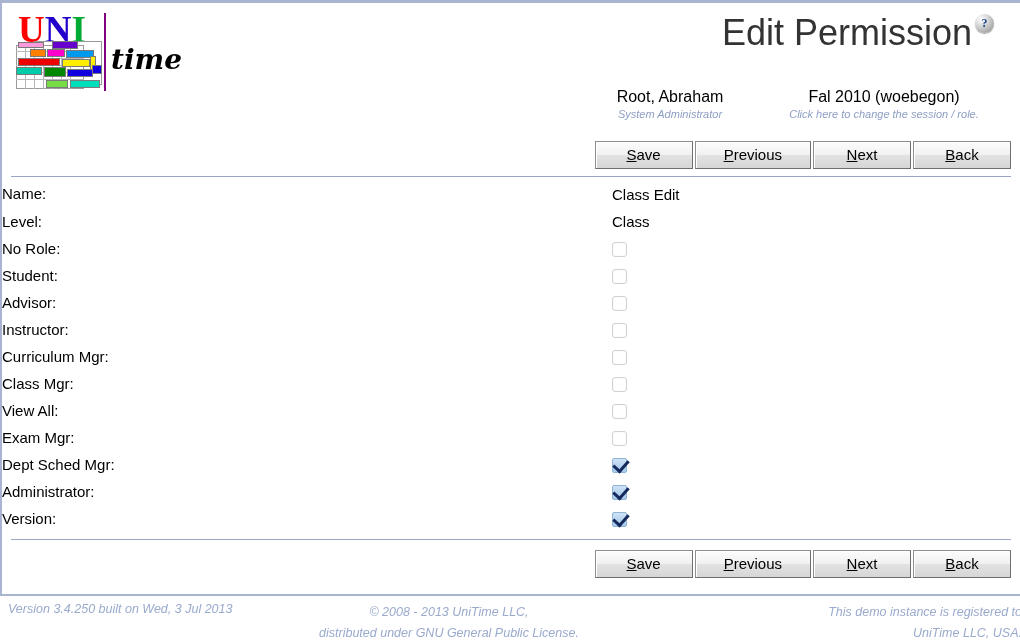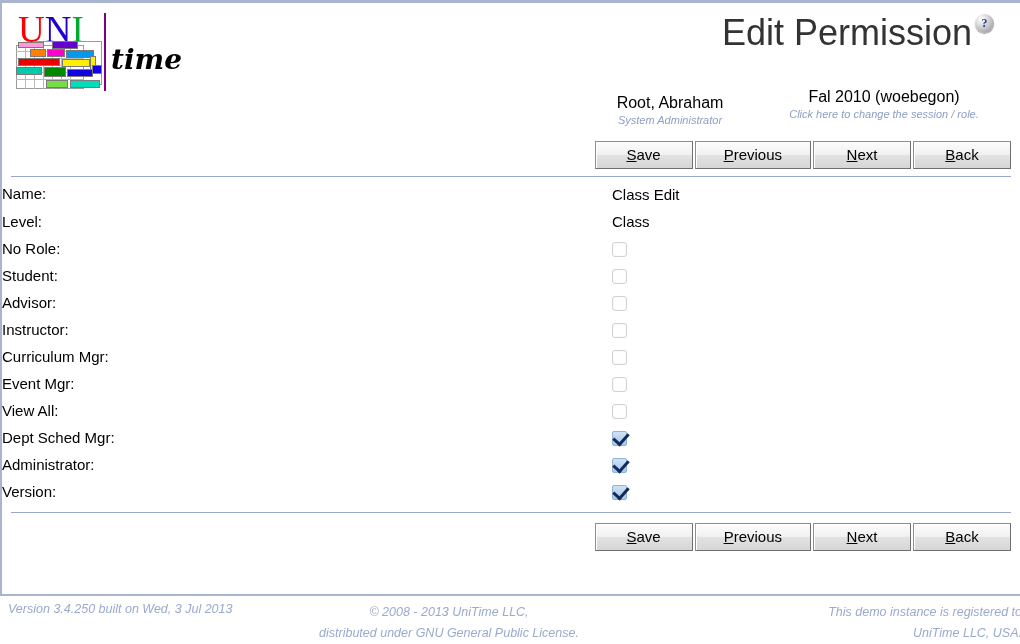--- a/index.html
+++ b/index.html
@@ -39,21 +39,21 @@
   .logo {
     position: absolute;
     left: 14px; top: 8px;
     width: 152px; height: 82px;
   }
   .logo-uni {
     position: absolute;
     left: 2px; top: 0px;
     font-family: "Liberation Serif", serif;
     font-size: 37px;
-    font-weight: normal;
+    font-weight: bold;
     letter-spacing: 0px;
     line-height: 1;
     white-space: nowrap;
   }
   .logo-uni span { display: inline-block; }
   .l-u { color: #ff0000; }
   .l-n { color: #2200cc; }
   .l-i { color: #00aa33; }
   .logo-bar {
     position: absolute;
@@ -110,21 +110,21 @@
   }
   .session-bar {
     position: absolute;
     right: 26px; top: 84px;
     display: flex;
     align-items: flex-start;
     gap: 0px;
     text-align: center;
   }
   .sess-col { padding: 0 6px; }
-  .sess-col.user { width: 196px; margin-top: 6px; }
+  .sess-col.user { width: 196px; }
   .sess-col.session { width: 208px; }
   .sess-main {
     font-size: 16px;
     color: #000000;
     white-space: nowrap;
     line-height: 19px;
   }
   .sess-sub {
     font-size: 11px;
     font-style: italic;
@@ -356,25 +356,29 @@
         </tr>
         <tr>
           <td class="lbl">Instructor:</td>
           <td class="val"><span class="cbwrap"><span class="cb off"></span></span></td>
         </tr>
         <tr>
           <td class="lbl">Curriculum Mgr:</td>
           <td class="val"><span class="cbwrap"><span class="cb off"></span></span></td>
         </tr>
         <tr>
-          <td class="lbl">Event Mgr:</td>
+          <td class="lbl">Class Mgr:</td>
           <td class="val"><span class="cbwrap"><span class="cb off"></span></span></td>
         </tr>
         <tr>
           <td class="lbl">View All:</td>
+          <td class="val"><span class="cbwrap"><span class="cb off"></span></span></td>
+        </tr>
+        <tr>
+          <td class="lbl">Exam Mgr:</td>
           <td class="val"><span class="cbwrap"><span class="cb off"></span></span></td>
         </tr>
         <tr>
           <td class="lbl">Dept Sched Mgr:</td>
           <td class="val"><span class="cbwrap"><span class="cb on"></span></span></td>
         </tr>
         <tr>
           <td class="lbl">Administrator:</td>
           <td class="val"><span class="cbwrap"><span class="cb on"></span></span></td>
         </tr>

